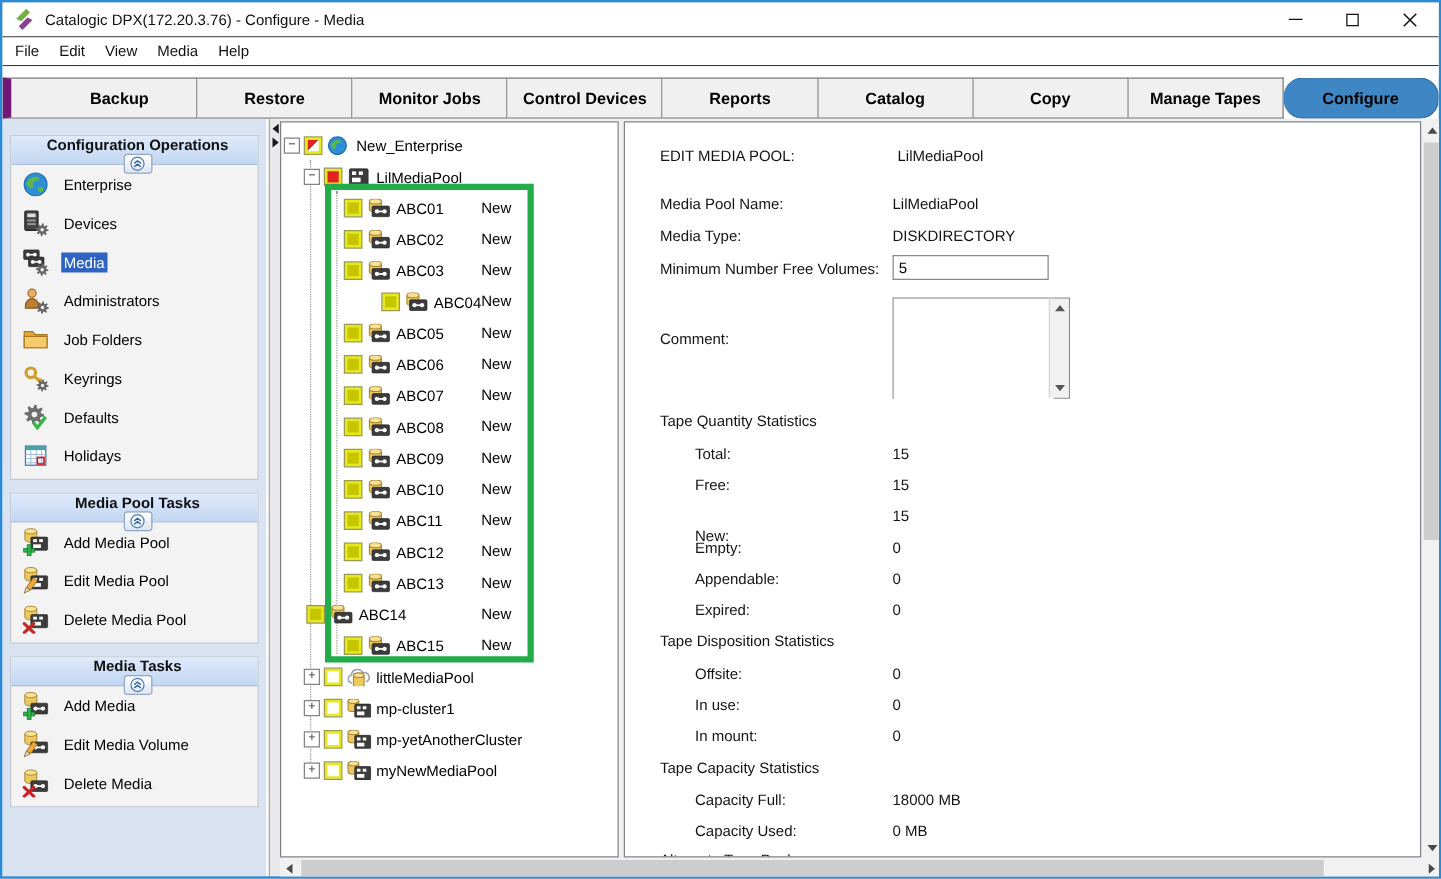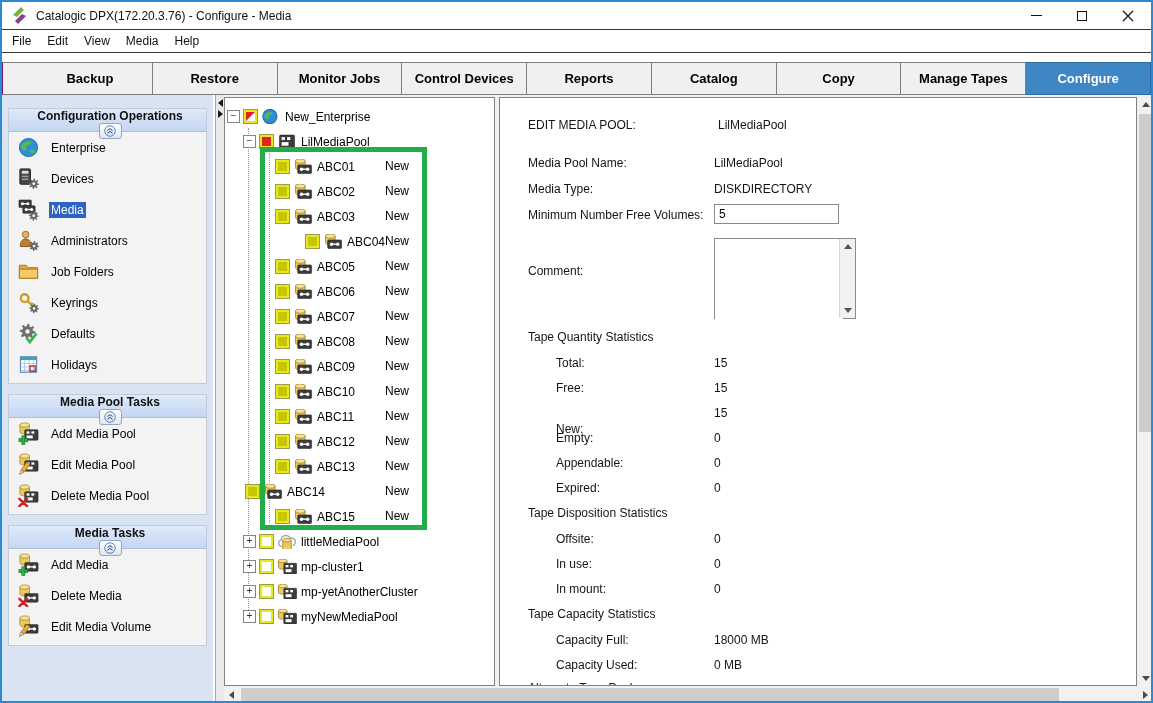--- a/index.html
+++ b/index.html
@@ -13,22 +13,22 @@
   .win-btn{width:46px;height:100%;display:flex;align-items:center;justify-content:center;cursor:default;}
   .min-glyph{display:block;width:11px;height:1px;background:#111;}
   .max-glyph{display:block;width:10px;height:10px;border:1px solid #111;box-sizing:border-box;}
   
   #menubar{position:absolute;left:0;top:28px;width:1149px;height:23px;background:#fff;border-bottom:1px solid #3a3a3a;display:flex;align-items:center;padding-left:2px;box-sizing:border-box;}
   .menu-item{font-size:12px;color:#111;padding:3px 8px;}
   
   #tabstrip{position:absolute;left:0;top:51px;width:1149px;height:9px;background:#fff;}
   #tabs{position:absolute;left:0;top:60px;width:1149px;height:33px;display:flex;box-sizing:border-box;}
   .tab{flex:1;display:flex;align-items:center;justify-content:center;background:#f0f0f0;border:1px solid #7d7d7d;border-left:none;font-weight:bold;font-size:13px;color:#000;box-sizing:border-box;}
-  .tab:first-child{border-left:1px solid #701a75;padding-left:25px;}
-  .tab.active{color:#ffffff;}
+  .tab:first-child{border-left:7px solid #701a75;padding-left:25px;}
+  .tab.active{color:#000000;border-radius:15px;}
   .tab.disabled{color:#8f8f8f;text-shadow:1px 1px 0 #ffffff,-1px -1px 0 #d8d8d8;}
   
   #sidebar{position:absolute;left:0;top:93px;width:211px;height:606px;background:#d9e3f2;overflow:hidden;}
   .group{margin:0 6px 10px 6px;background:#f3f3f3;border:1px solid #c2cbd8;padding-bottom:3px;}
   .group:first-child{margin-top:13px;}
   .group-header{height:22px;background:linear-gradient(#dfeafb,#c3d6f2);display:flex;align-items:center;justify-content:space-between;padding:0 3px 0 8px;font-weight:bold;font-size:12px;color:#101010;border-bottom:1px solid #aebfd6;flex-direction:column;}
   .collapse-btn{width:21px;height:17px;background:linear-gradient(#ffffff,#dfe6f0);border:1px solid #93a7c4;border-radius:3px;display:flex;align-items:center;justify-content:center;}
   .side-item{height:31px;display:flex;align-items:center;gap:9px;padding-left:8px;font-size:12px;color:#000;}
   .side-item .lbl{padding:1px 2px;text-align:center;}
   .side-item .lbl.selected{color:#fff;}
@@ -319,39 +319,39 @@
         </div>
         <div class="side-item">
           <span class="tree-icon">
             <svg width="23" height="23" viewBox="0 0 24 24">
               <path d="M3 3.2 v7 a5 2.2 0 0 0 10 0 v-7" fill="#ecc95f" stroke="#a8852f" stroke-width="0.8"></path>
           <ellipse cx="8" cy="3.2" rx="5" ry="2.2" fill="#f7e193" stroke="#a8852f" stroke-width="0.8"></ellipse>
               <rect x="8" y="10" width="14" height="9" rx="1" fill="#3c3c3c" stroke="#1e1e1e" stroke-width="0.5"></rect>
           <rect x="11.08" y="13.78" width="7.840000000000001" height="1.44" fill="#fff"></rect>
           <circle cx="11.92" cy="14.5" r="1.8" fill="#fff"></circle>
           <circle cx="18.08" cy="14.5" r="1.8" fill="#fff"></circle>
-              <path d="M2.5 15.5l8 7.5M10.5 15.5l-8 7.5" stroke="#c82424" stroke-width="2.6" stroke-linecap="round"></path>
-            </svg>
-          </span>
-          <span class="lbl">Delete Media</span>
+              <path d="M2.5 22.5l1.6-5 3.4 2.4z" fill="#e8d8b0" stroke="#7a5a1a" stroke-width="0.6"></path>
+              <path d="M4.6 17.2l3.4 2.4 5.4-7.6-3.4-2.4z" fill="#f0a83c" stroke="#7a5a1a" stroke-width="0.6"></path>
+            </svg>
+          </span>
+          <span class="lbl">Edit Media Volume</span>
         </div>
         <div class="side-item">
           <span class="tree-icon">
             <svg width="23" height="23" viewBox="0 0 24 24">
               <path d="M3 3.2 v7 a5 2.2 0 0 0 10 0 v-7" fill="#ecc95f" stroke="#a8852f" stroke-width="0.8"></path>
           <ellipse cx="8" cy="3.2" rx="5" ry="2.2" fill="#f7e193" stroke="#a8852f" stroke-width="0.8"></ellipse>
               <rect x="8" y="10" width="14" height="9" rx="1" fill="#3c3c3c" stroke="#1e1e1e" stroke-width="0.5"></rect>
           <rect x="11.08" y="13.78" width="7.840000000000001" height="1.44" fill="#fff"></rect>
           <circle cx="11.92" cy="14.5" r="1.8" fill="#fff"></circle>
           <circle cx="18.08" cy="14.5" r="1.8" fill="#fff"></circle>
-              <path d="M2.5 22.5l1.6-5 3.4 2.4z" fill="#e8d8b0" stroke="#7a5a1a" stroke-width="0.6"></path>
-              <path d="M4.6 17.2l3.4 2.4 5.4-7.6-3.4-2.4z" fill="#f0a83c" stroke="#7a5a1a" stroke-width="0.6"></path>
-            </svg>
-          </span>
-          <span class="lbl">Edit Media Volume</span>
+              <path d="M2.5 15.5l8 7.5M10.5 15.5l-8 7.5" stroke="#c82424" stroke-width="2.6" stroke-linecap="round"></path>
+            </svg>
+          </span>
+          <span class="lbl">Delete Media</span>
         </div>
       </div>
     </div>
 
   <div id="splitter">
     <span class="tri tri-left"></span>
     <span class="tri tri-right"></span>
   </div>
 
   <div id="workspace">

